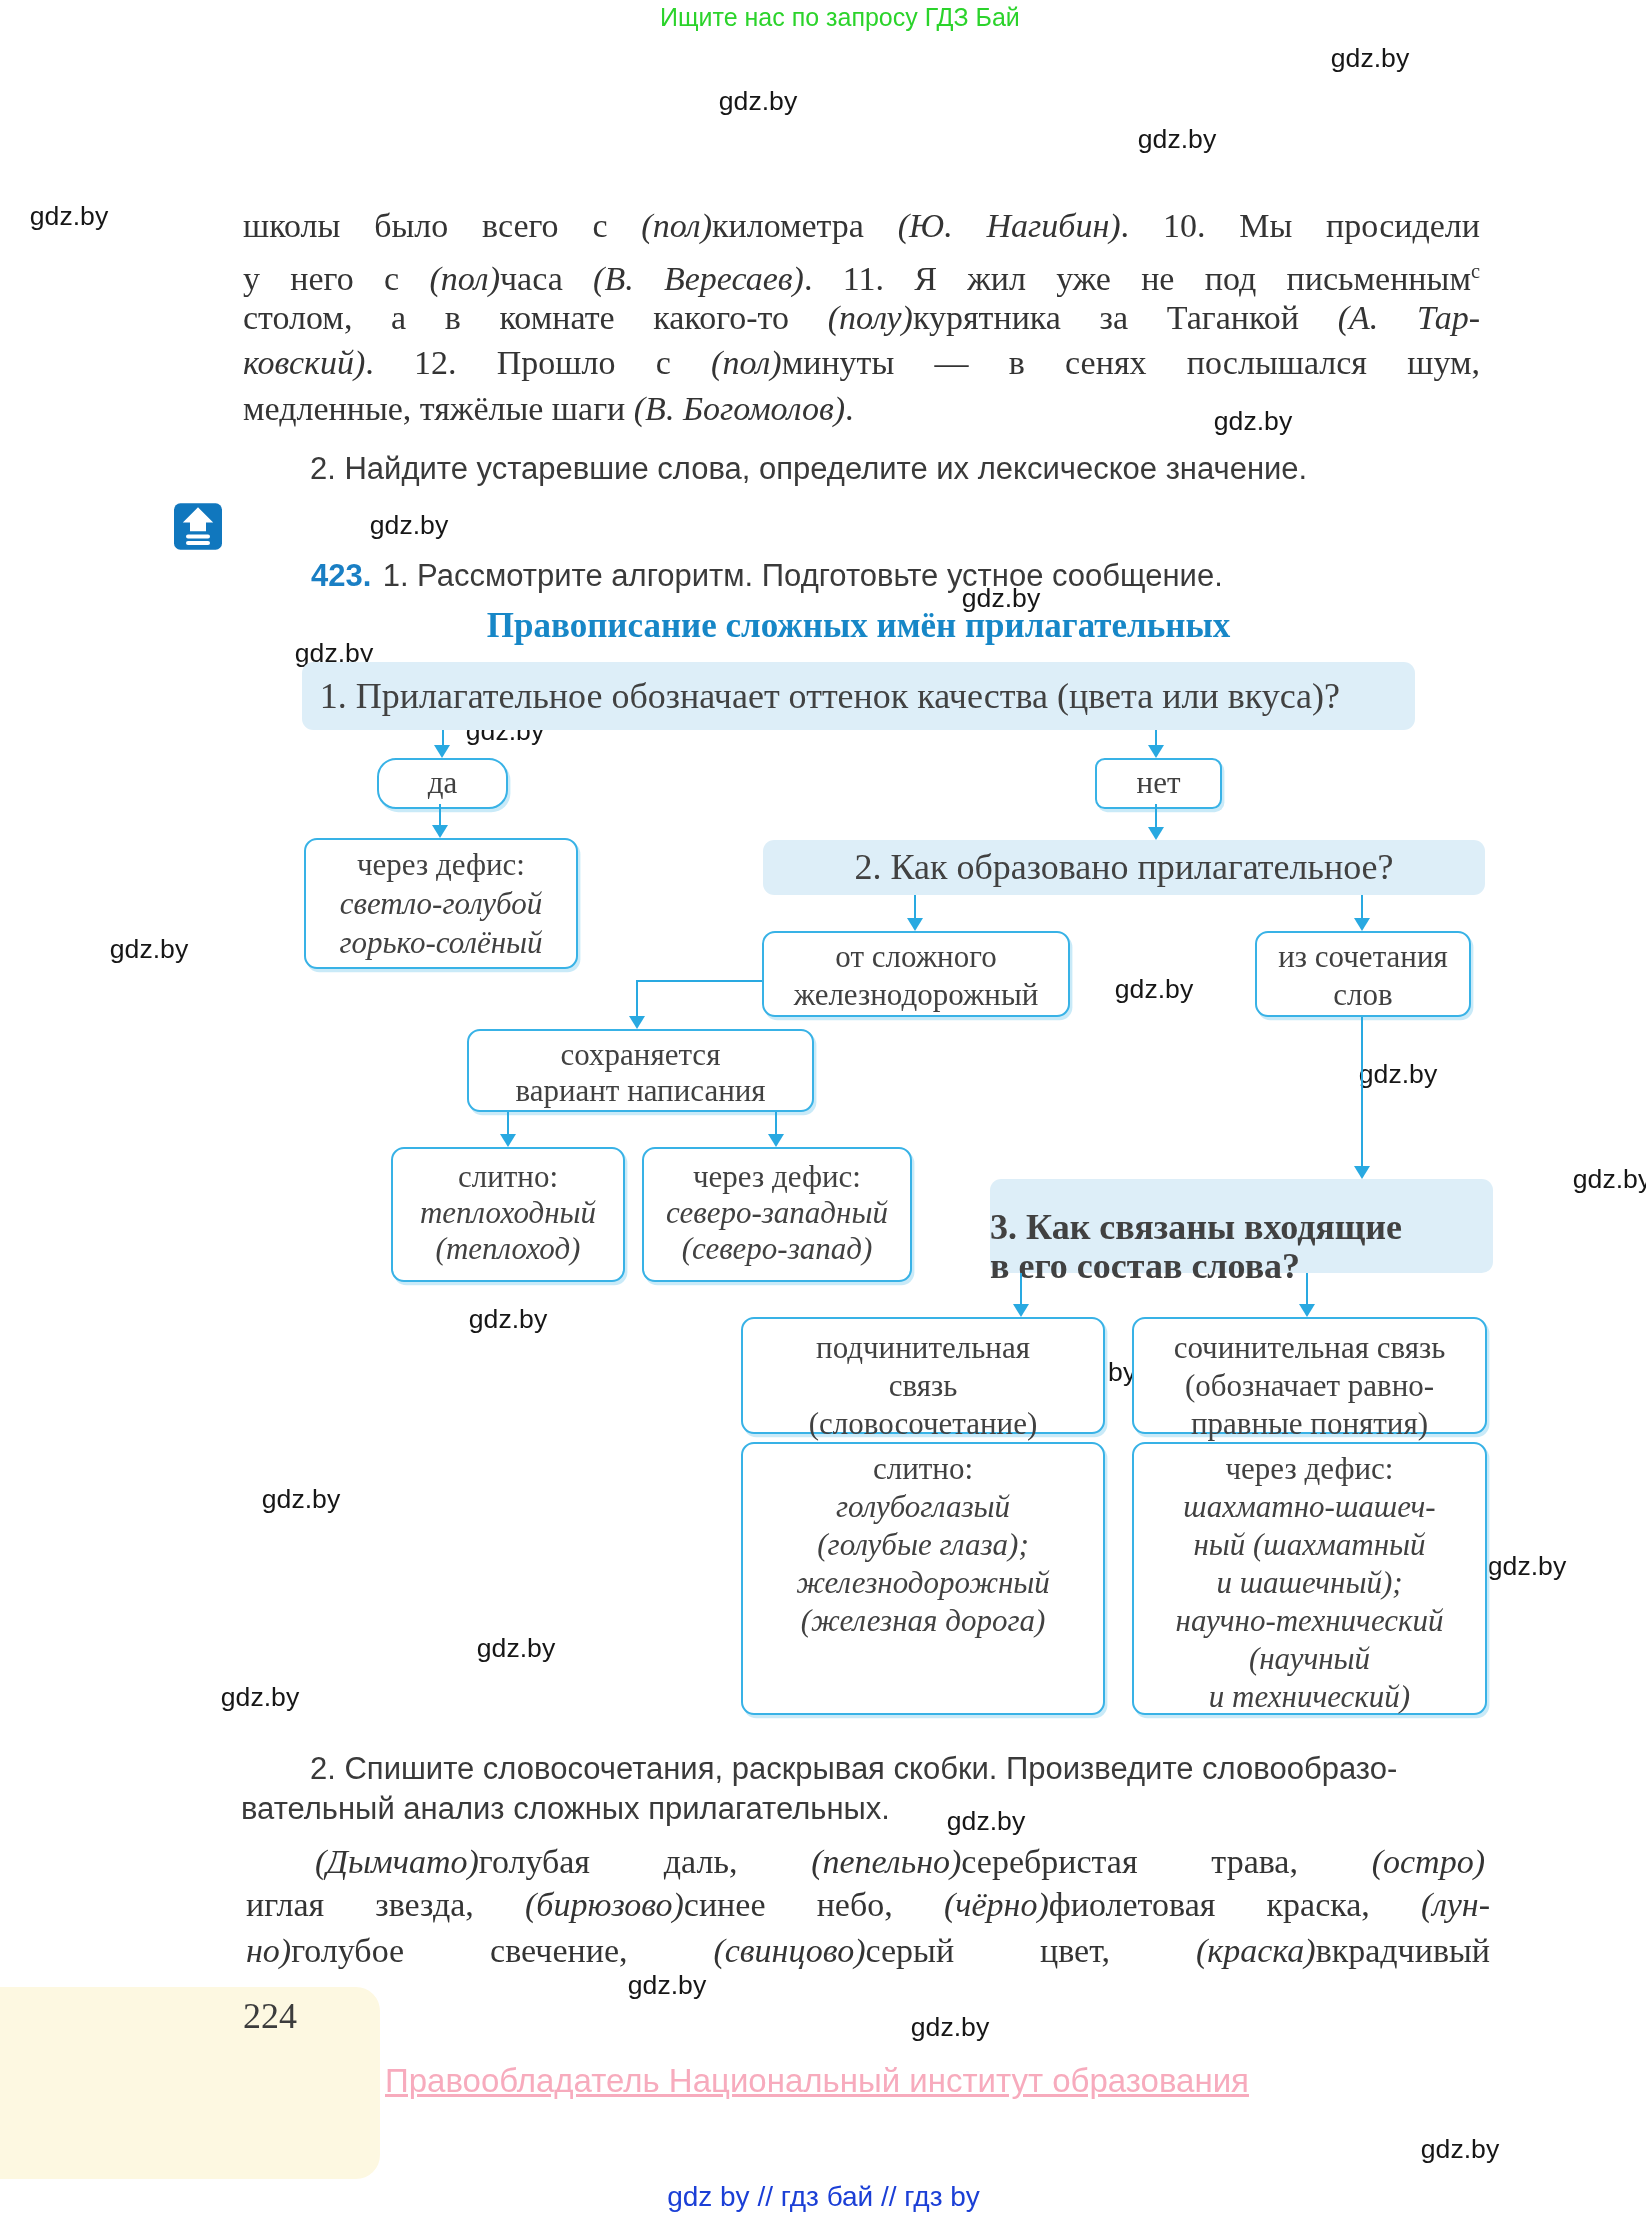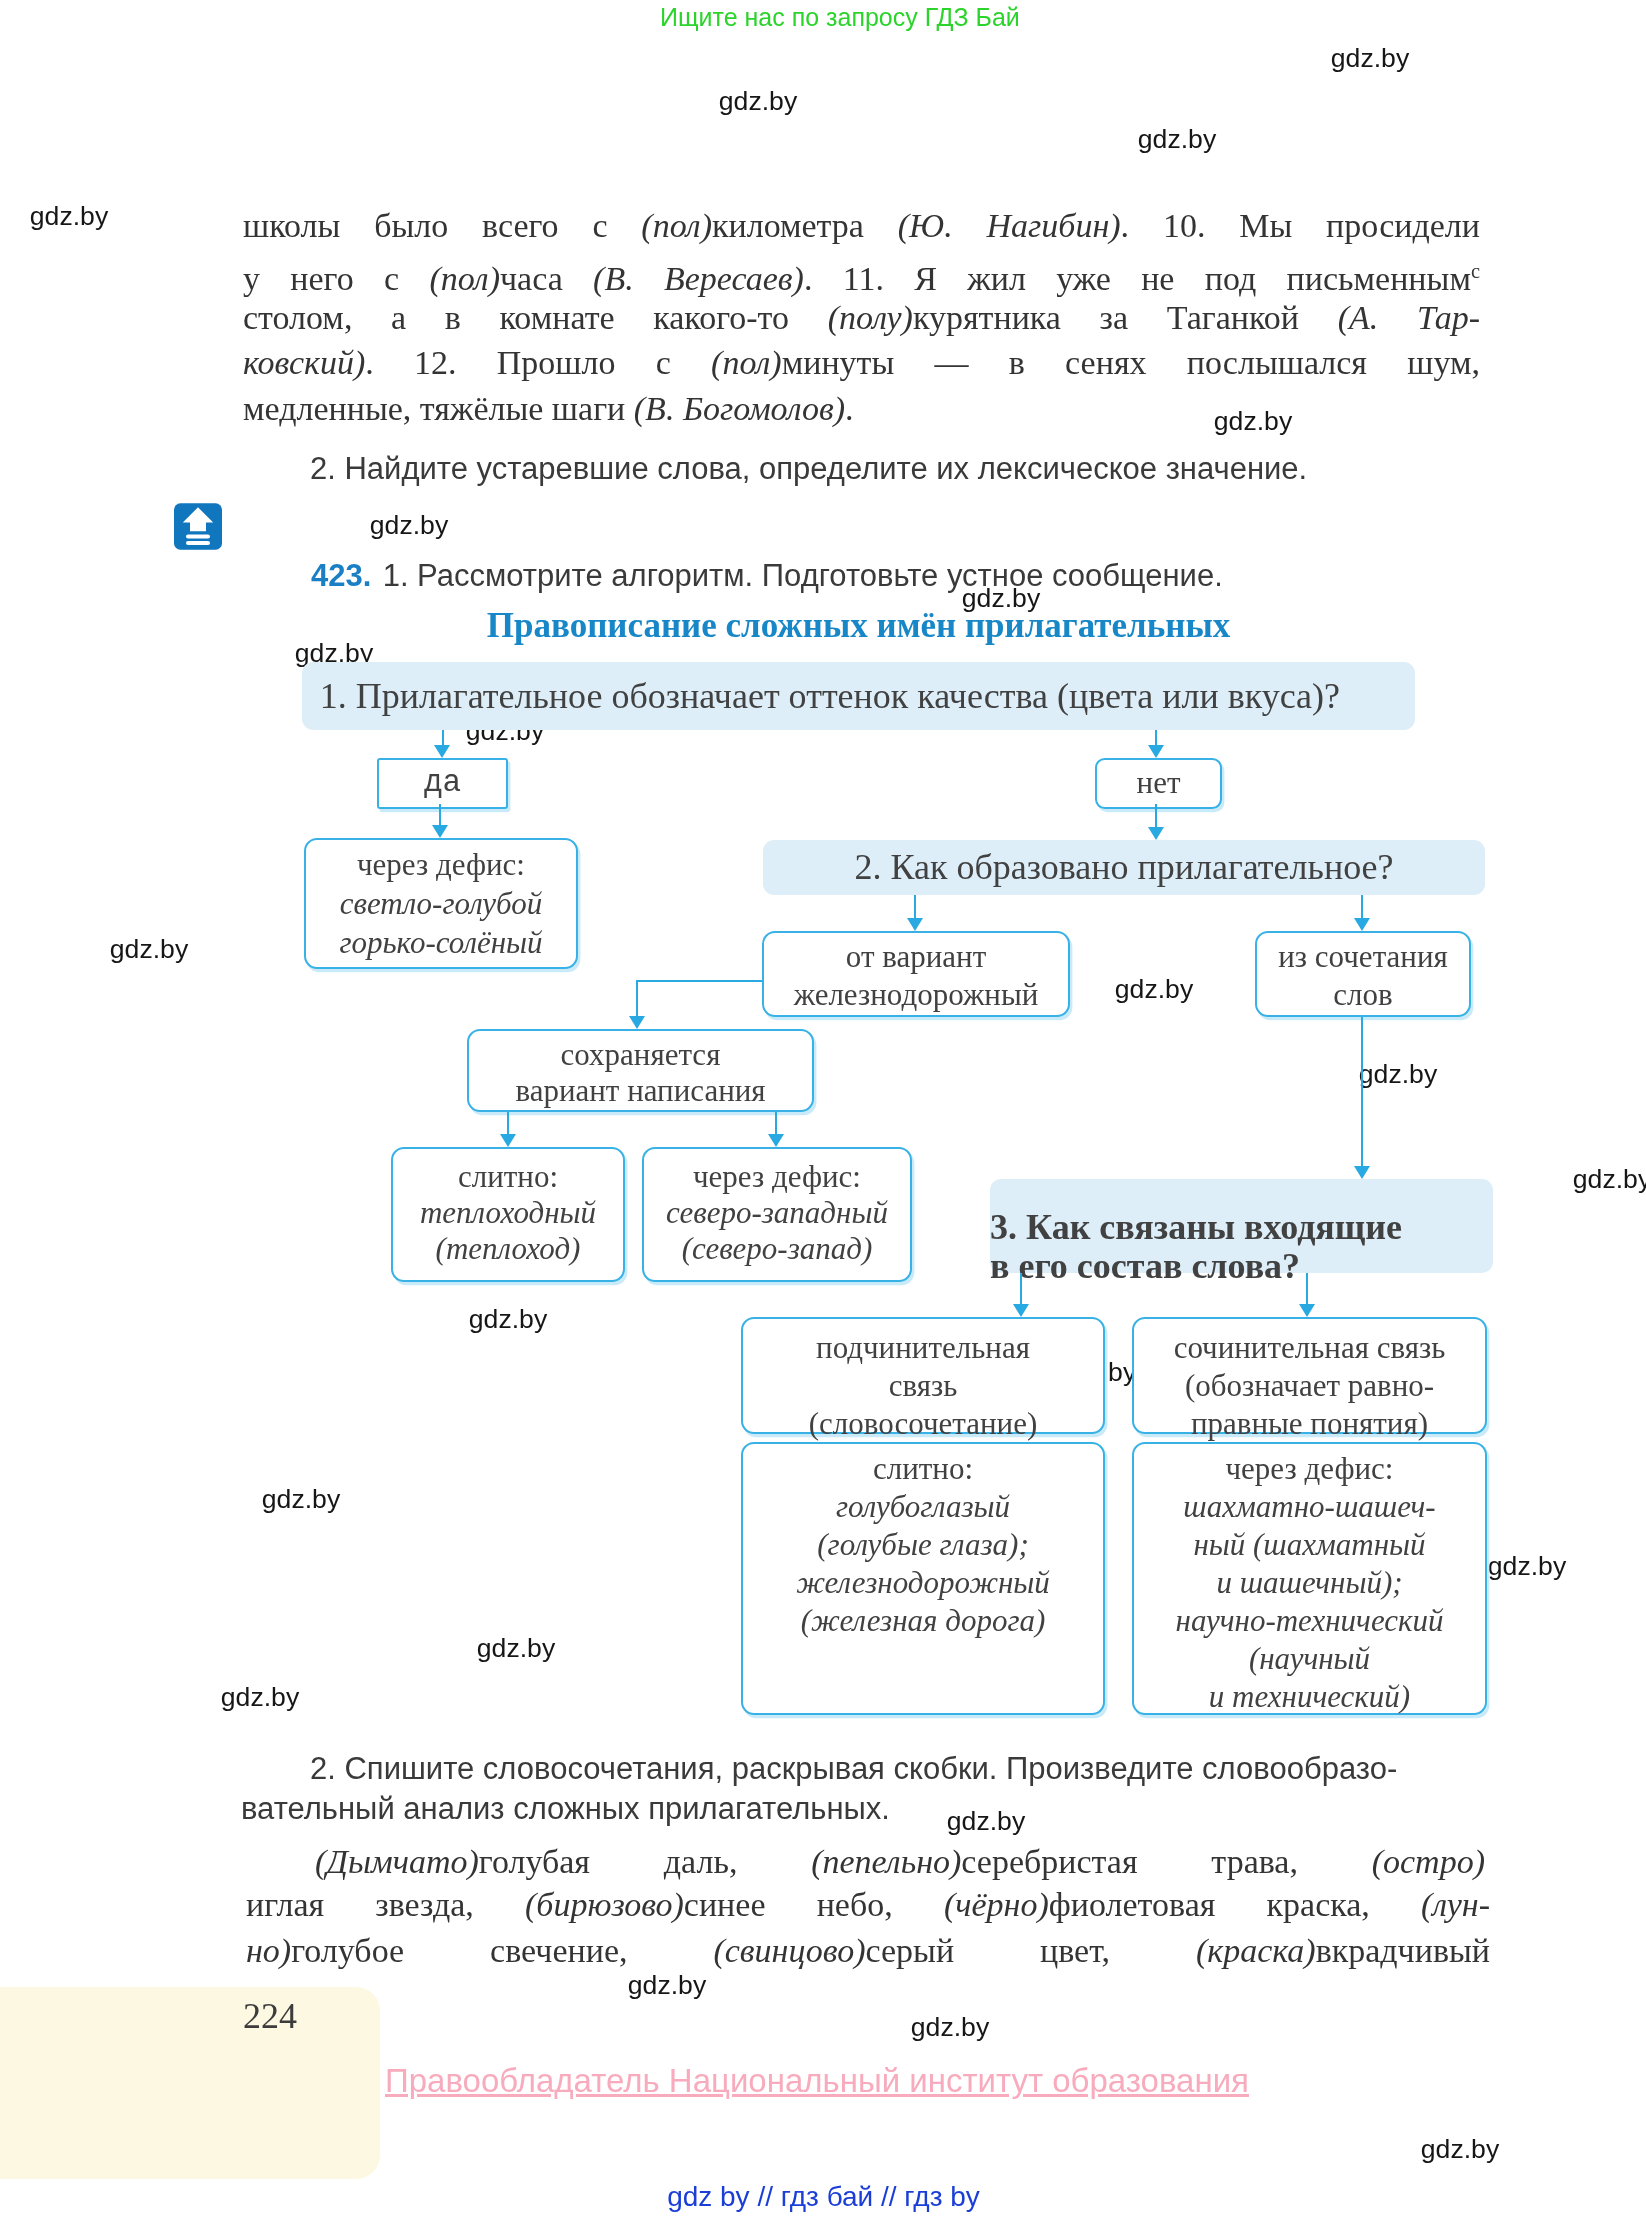--- a/index.html
+++ b/index.html
@@ -93,21 +93,21 @@
 
   <div class="title">Правописание сложных имён прилагательных</div>
 
   <div class="qbox" style="left:302px;top:662px;width:1113px;height:68px;line-height:68px;padding-left:17.7px;box-sizing:border-box;">1. Прилагательное обозначает оттенок качества (цвета или вкуса)?</div>
 
   <div class="av" style="left:442px;top:730px;height:16px;"></div>
   <div class="ahd" style="left:442px;top:745px;"></div>
   <div class="av" style="left:1155px;top:730px;height:16px;"></div>
   <div class="ahd" style="left:1156px;top:745px;"></div>
 
-  <div class="wbox" style="left:377px;top:758px;width:127px;height:47px;line-height:45px;border-radius:3px;font-family:Liberation Mono, monospace;">да</div>
+  <div class="wbox" style="left:377px;top:758px;width:127px;height:47px;line-height:45px;border-radius:19px;">да</div>
   <div class="wbox" style="left:1095px;top:758px;width:123px;height:47px;line-height:45px;border-radius:9.7px;">нет</div>
 
   <div class="av" style="left:439px;top:804px;height:21px;"></div>
   <div class="ahd" style="left:440px;top:825px;"></div>
   <div class="av" style="left:1155px;top:804px;height:22.6px;"></div>
   <div class="ahd" style="left:1156px;top:827px;"></div>
 
   <div class="wbox" style="left:304px;top:838px;width:274px;height:131px;padding-top:4.8px;line-height:39px;box-sizing:border-box;">
       <div>через дефис:</div>
       <div class="it">светло-голубой</div>
@@ -115,21 +115,21 @@
     </div>
 
   <div class="qbox" style="left:763px;top:840px;width:722px;height:55px;line-height:55px;text-align:center;">2. Как образовано прилагательное?</div>
 
   <div class="av" style="left:914px;top:895px;height:24px;"></div>
   <div class="ahd" style="left:915px;top:918px;"></div>
   <div class="av" style="left:1361px;top:895px;height:24px;"></div>
   <div class="ahd" style="left:1362px;top:918px;"></div>
 
   <div class="wbox" style="left:762px;top:931px;width:308px;height:86px;padding-top:4.8px;line-height:38px;box-sizing:border-box;">
-      <div>от вариант</div>
+      <div>от сложного</div>
       <div>железнодорожный</div>
     </div>
   <div class="wbox" style="left:1255px;top:931px;width:216px;height:86px;padding-top:4.8px;line-height:38px;box-sizing:border-box;">
       <div>из сочетания</div>
       <div>слов</div>
     </div>
 
   <div class="ah" style="left:637px;top:980px;width:125px;"></div>
   <div class="av" style="left:636px;top:980px;height:37px;"></div>
   <div class="ahd" style="left:637px;top:1016px;"></div>

